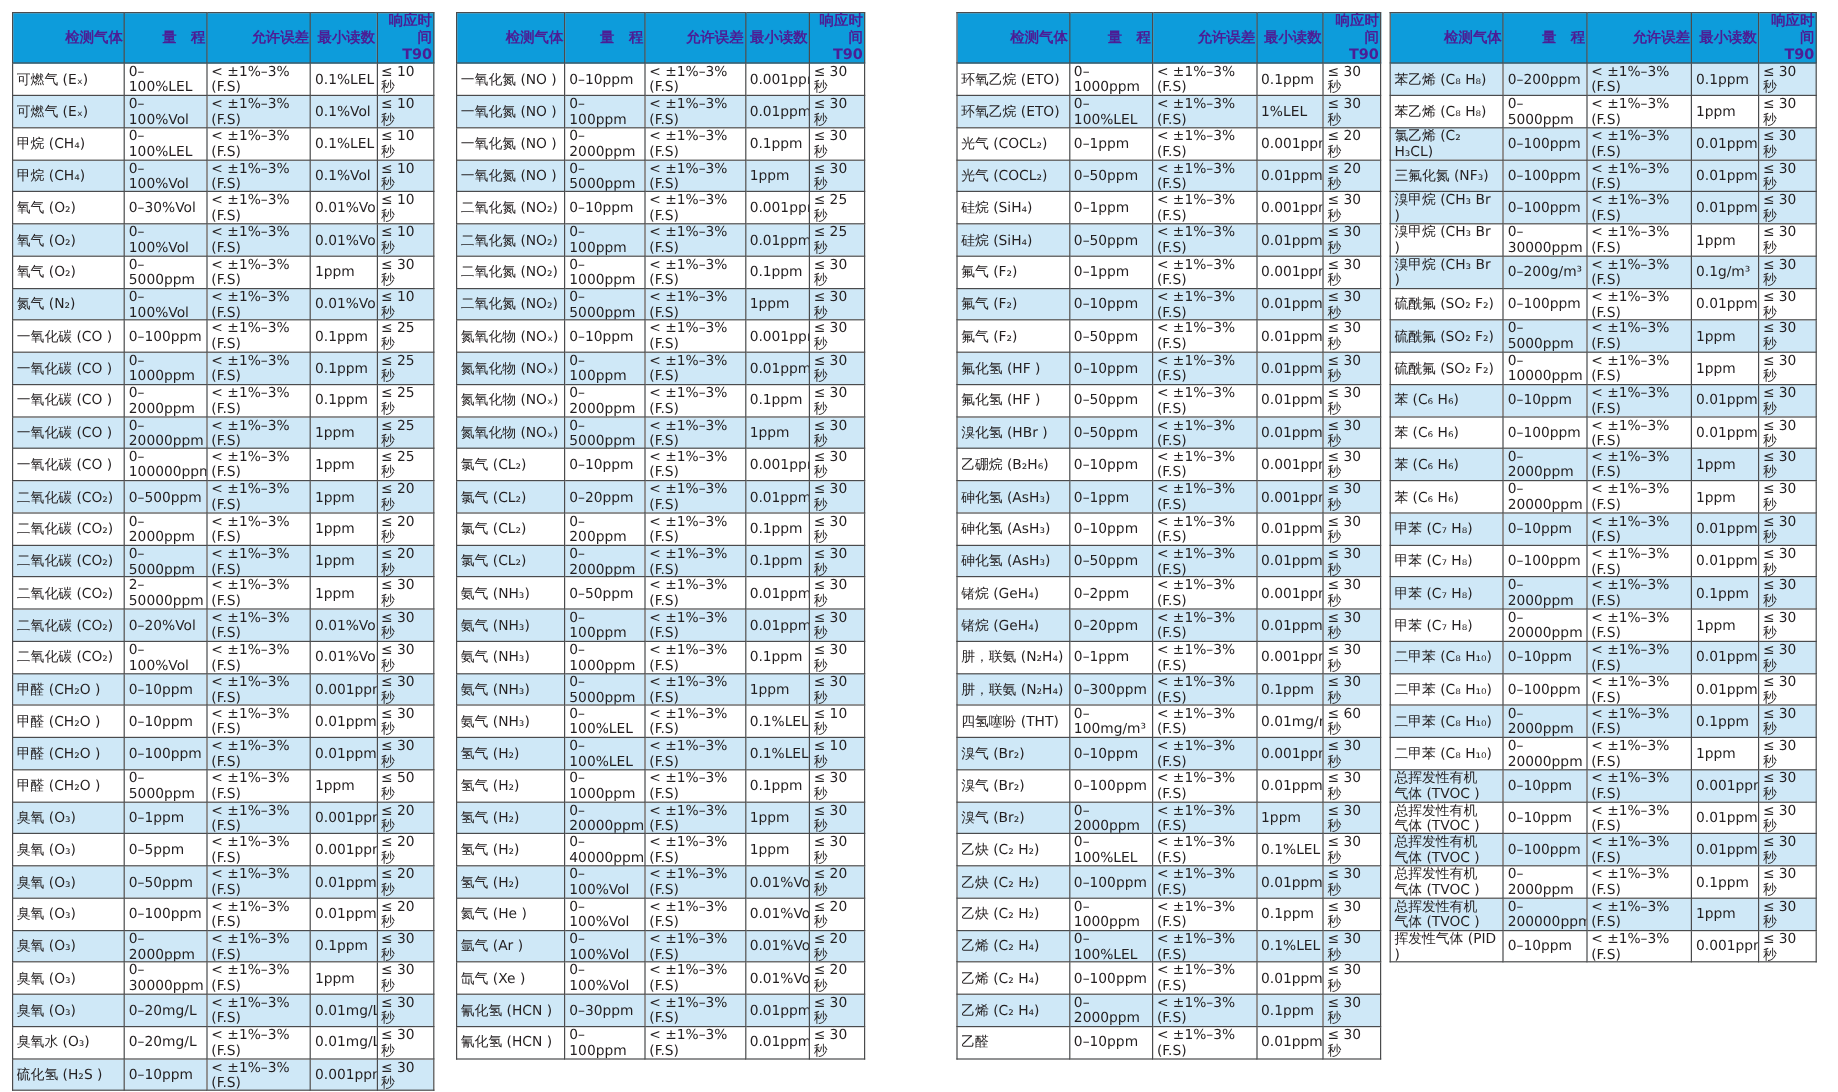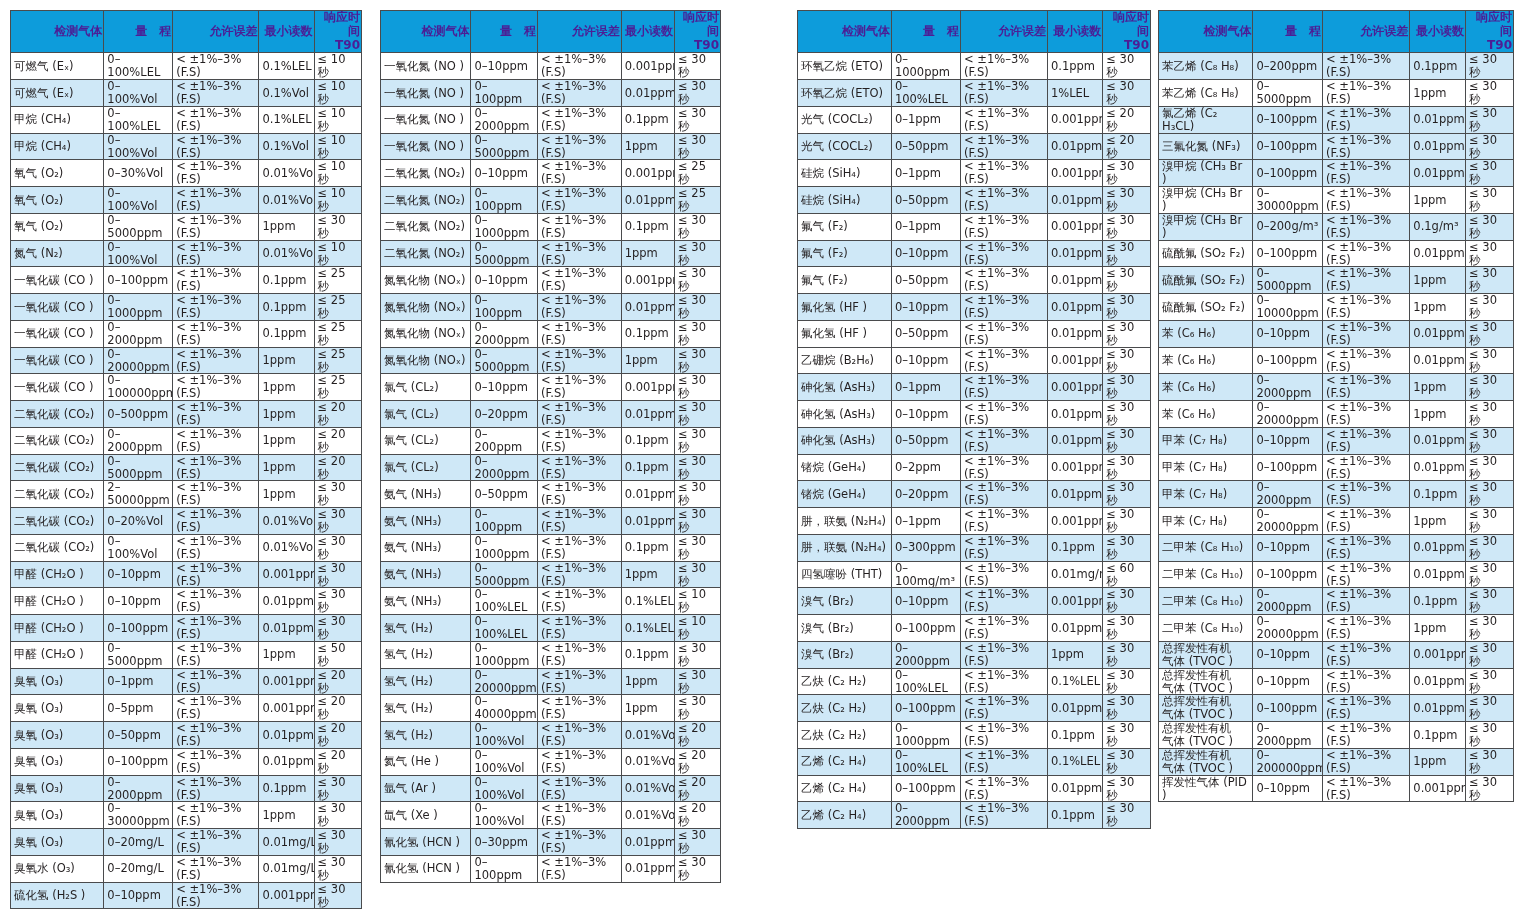--- a/index.html
+++ b/index.html
@@ -614,20 +614,27 @@
           <td>0.01ppm</td>
           <td>≤ 30 秒</td>
         </tr>
         <tr>
           <td class="c-gas">氟化氢 (HF )</td>
           <td>0–50ppm</td>
           <td>&lt; ±1%–3%(F.S)</td>
           <td>0.01ppm</td>
           <td>≤ 30 秒</td>
         </tr>
+        <tr class="alt">
+          <td class="c-gas">溴化氢 (HBr )</td>
+          <td>0–50ppm</td>
+          <td>&lt; ±1%–3%(F.S)</td>
+          <td>0.01ppm</td>
+          <td>≤ 30 秒</td>
+        </tr>
         <tr>
           <td class="c-gas">乙硼烷 (B₂H₆)</td>
           <td>0–10ppm</td>
           <td>&lt; ±1%–3%(F.S)</td>
           <td>0.001ppm</td>
           <td>≤ 30 秒</td>
         </tr>
         <tr class="alt">
           <td class="c-gas">砷化氢 (AsH₃)</td>
           <td>0–1ppm</td>
@@ -738,20 +745,27 @@
           <td>0–100ppm</td>
           <td>&lt; ±1%–3%(F.S)</td>
           <td>0.01ppm</td>
           <td>≤ 30 秒</td>
         </tr>
         <tr class="alt">
           <td class="c-gas">乙烯 (C₂ H₄)</td>
           <td>0–2000ppm</td>
           <td>&lt; ±1%–3%(F.S)</td>
           <td>0.1ppm</td>
+          <td>≤ 30 秒</td>
+        </tr>
+        <tr>
+          <td class="c-gas">乙醛</td>
+          <td>0–10ppm</td>
+          <td>&lt; ±1%–3%(F.S)</td>
+          <td>0.01ppm</td>
           <td>≤ 30 秒</td>
         </tr>
       </tbody>
   </table>
 </div>
 
 <div class="tbl-wrap" id="wrap-4">
   <table class="gas" id="table-4">
     <colgroup>
         <col class="c1">

